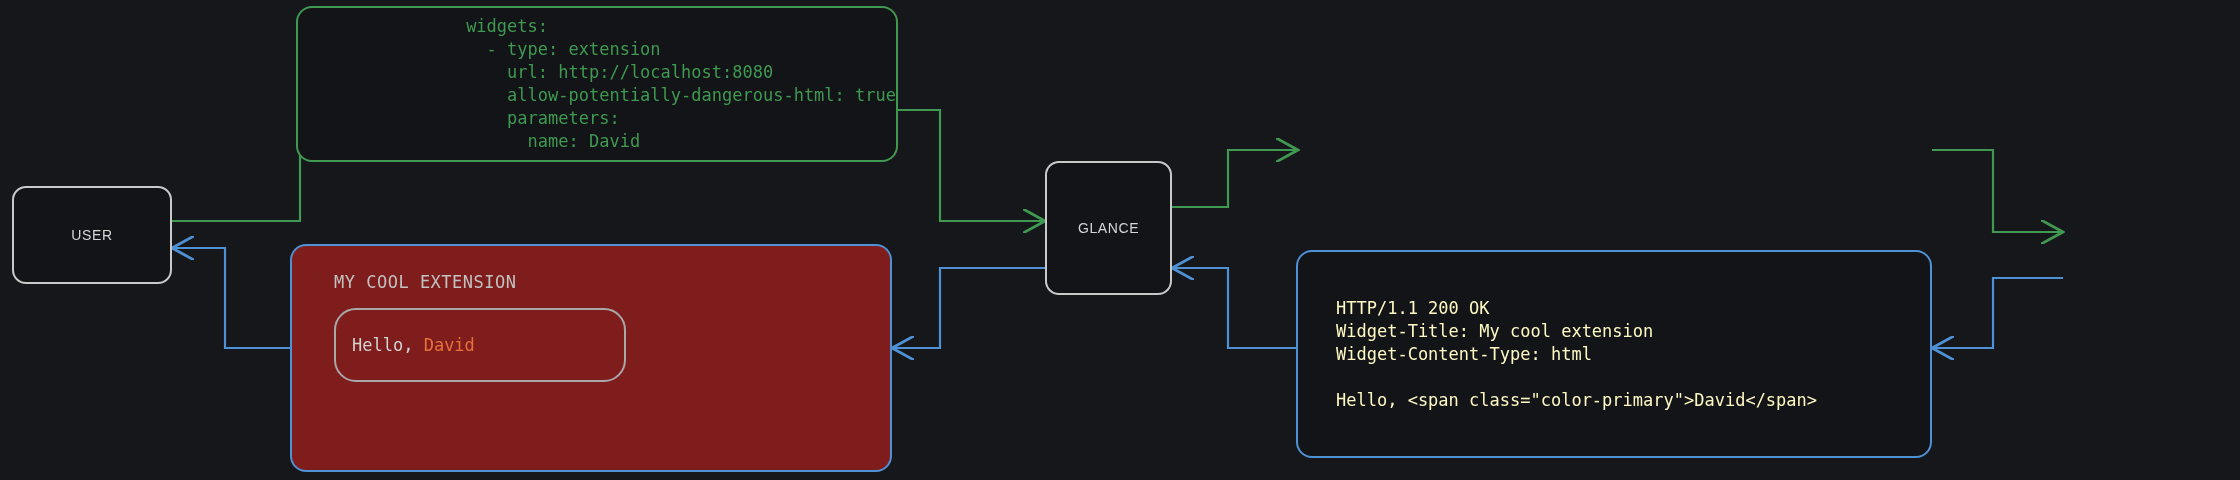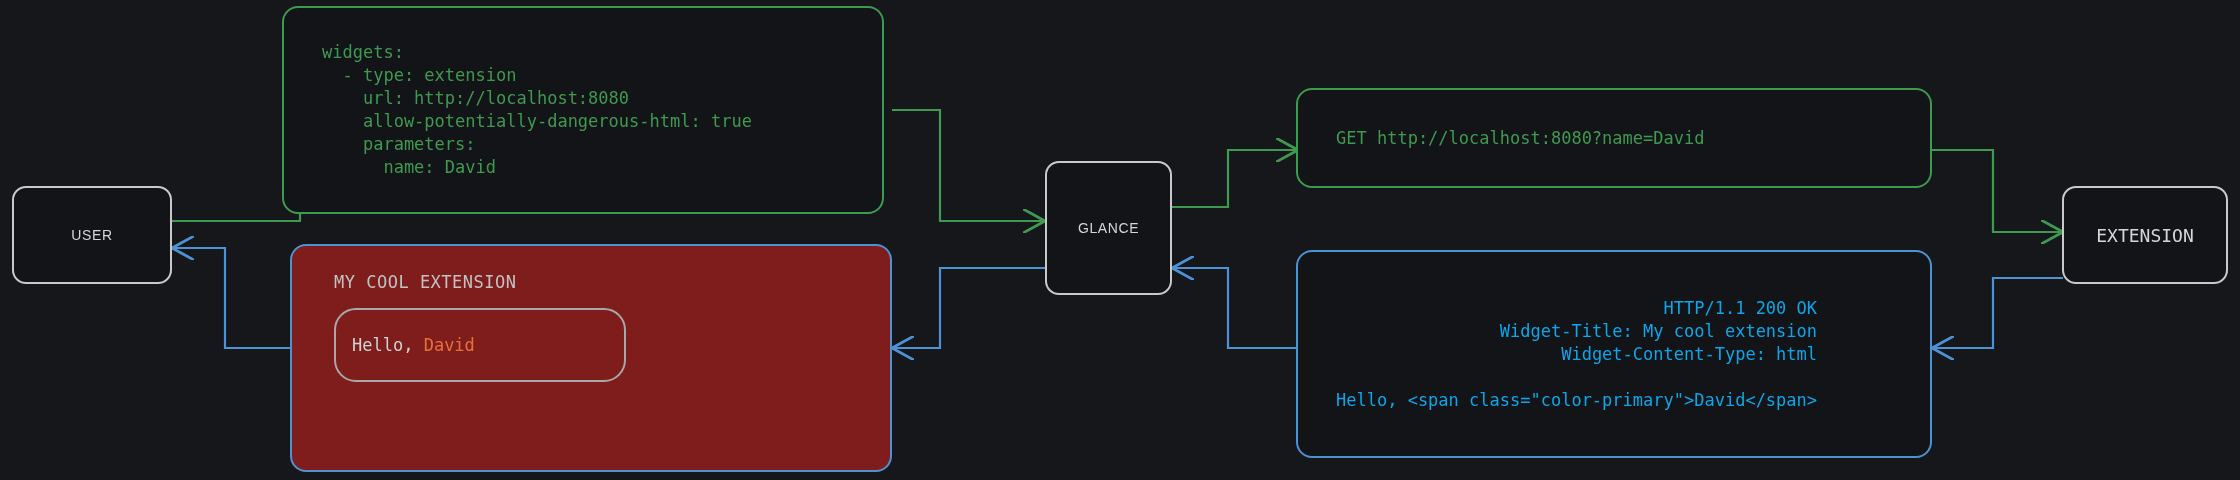--- a/index.html
+++ b/index.html
@@ -60,21 +60,21 @@
   .msgbox.blue  { border: 2px solid #4e91d4; }
   .code {
     font-family: "DejaVu Sans Mono", monospace;
     font-size: 17px;
     line-height: 23px;
     white-space: pre;
     margin: 0;
     padding: 0 0 0 38px;
   }
   .code.green { color: #3f9951; }
-  .code.blue  { color: #0ea5e9; text-align: right; }
+  .code.blue  { color: #fef9c3; }
 
   
   .widget-outer {
     position: absolute;
     box-sizing: border-box;
     border-radius: 16px;
     border: 2px solid #4e91d4;
     background: #7f1d1d;
     padding: 26px 30px 26px 42px;
   }
@@ -132,49 +132,43 @@
 
     <path d="M 1045 268 L 940 268 L 940 348 L 892 348" fill="none" stroke="#4e91d4" stroke-width="2.2" marker-end="url(#arrow-blue)"></path>
 
     <path d="M 290 348 L 225 348 L 225 248 L 172 248" fill="none" stroke="#4e91d4" stroke-width="2.2" marker-end="url(#arrow-blue)"></path>
   </svg>
 
   <div class="node actor" style="left:12px; top:186px; width:160px; height:98px;">
     <span class="actor-label">USER</span>
   </div>
 
-  <div class="msgbox green" style="left:282px; top:6px; width:602px; height:208px;">
+  <div class="msgbox green" style="left:296px; top:6px; width:602px; height:156px;justify-content:flex-end;">
     <pre class="code green">widgets:
   - type: extension
     url: http://localhost:8080
     allow-potentially-dangerous-html: true
     parameters:
       name: David</pre>
   </div>
 
   <div class="widget-outer" style="left:290px; top:244px; width:602px; height:228px;">
     <div class="widget-title">MY COOL EXTENSION</div>
     <div class="widget-card">
       <div class="widget-body"><span>Hello, </span><span class="accent">David</span></div>
     </div>
   </div>
 
   <div class="node actor" style="left:1045px; top:161px; width:127px; height:134px;">
     <span class="actor-label">GLANCE</span>
   </div>
 
-  <div class="msgbox green" style="left:1296px; top:88px; width:636px; height:100px;">
-    <pre class="code green">GET http://localhost:8080?name=David</pre>
-  </div>
 
   <div class="msgbox blue" style="left:1296px; top:250px; width:636px; height:208px;">
     <pre class="code blue">HTTP/1.1 200 OK
 Widget-Title: My cool extension
 Widget-Content-Type: html
 
 Hello, &lt;span class="color-primary"&gt;David&lt;/span&gt;</pre>
   </div>
 
-  <div class="node actor" style="left:2062px; top:186px; width:166px; height:98px;">
-    <span class="actor-label mono">EXTENSION</span>
-  </div>
 
 </div>
 
 </body></html>

